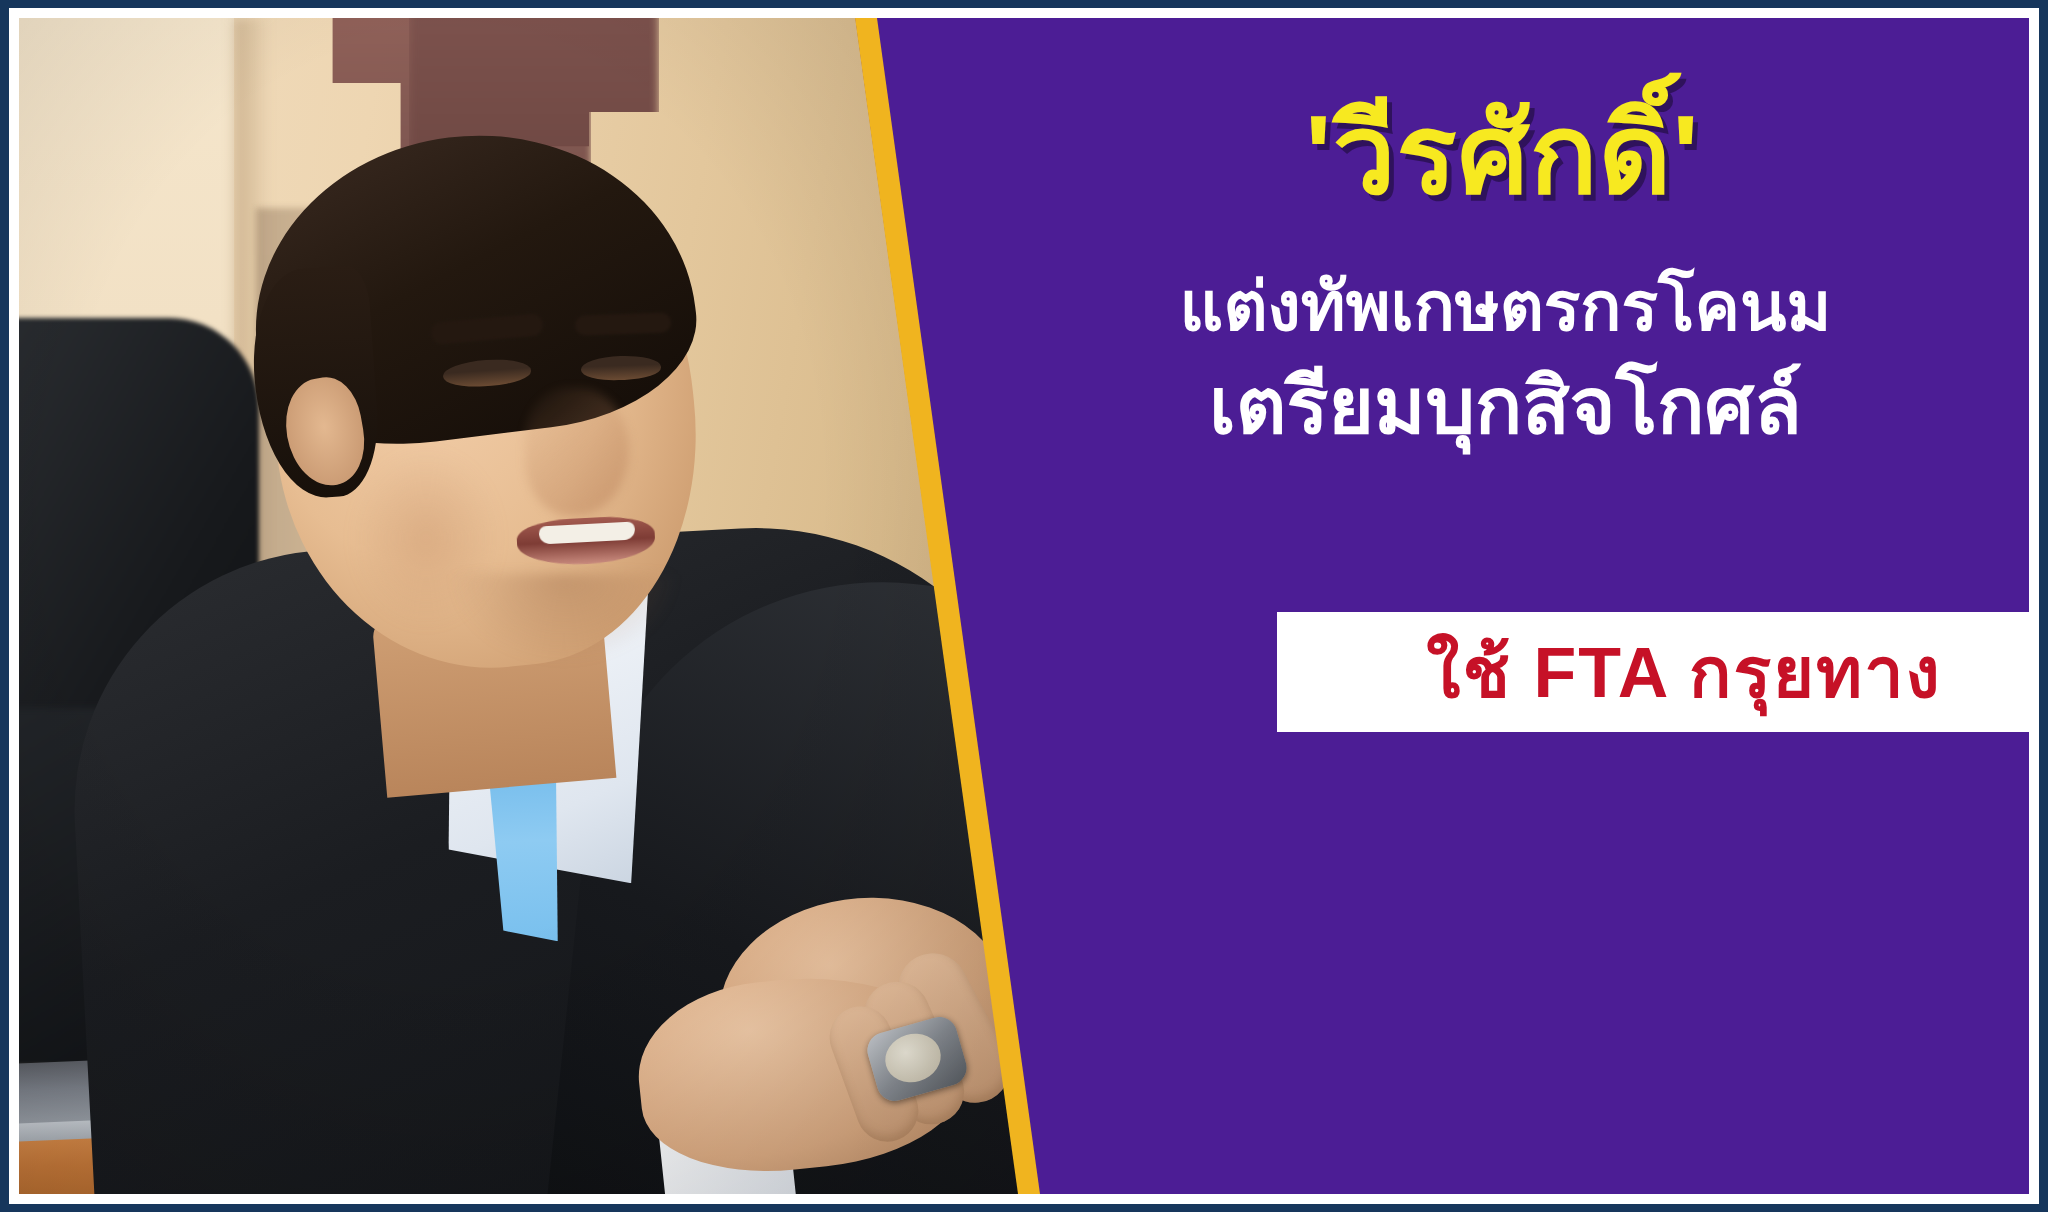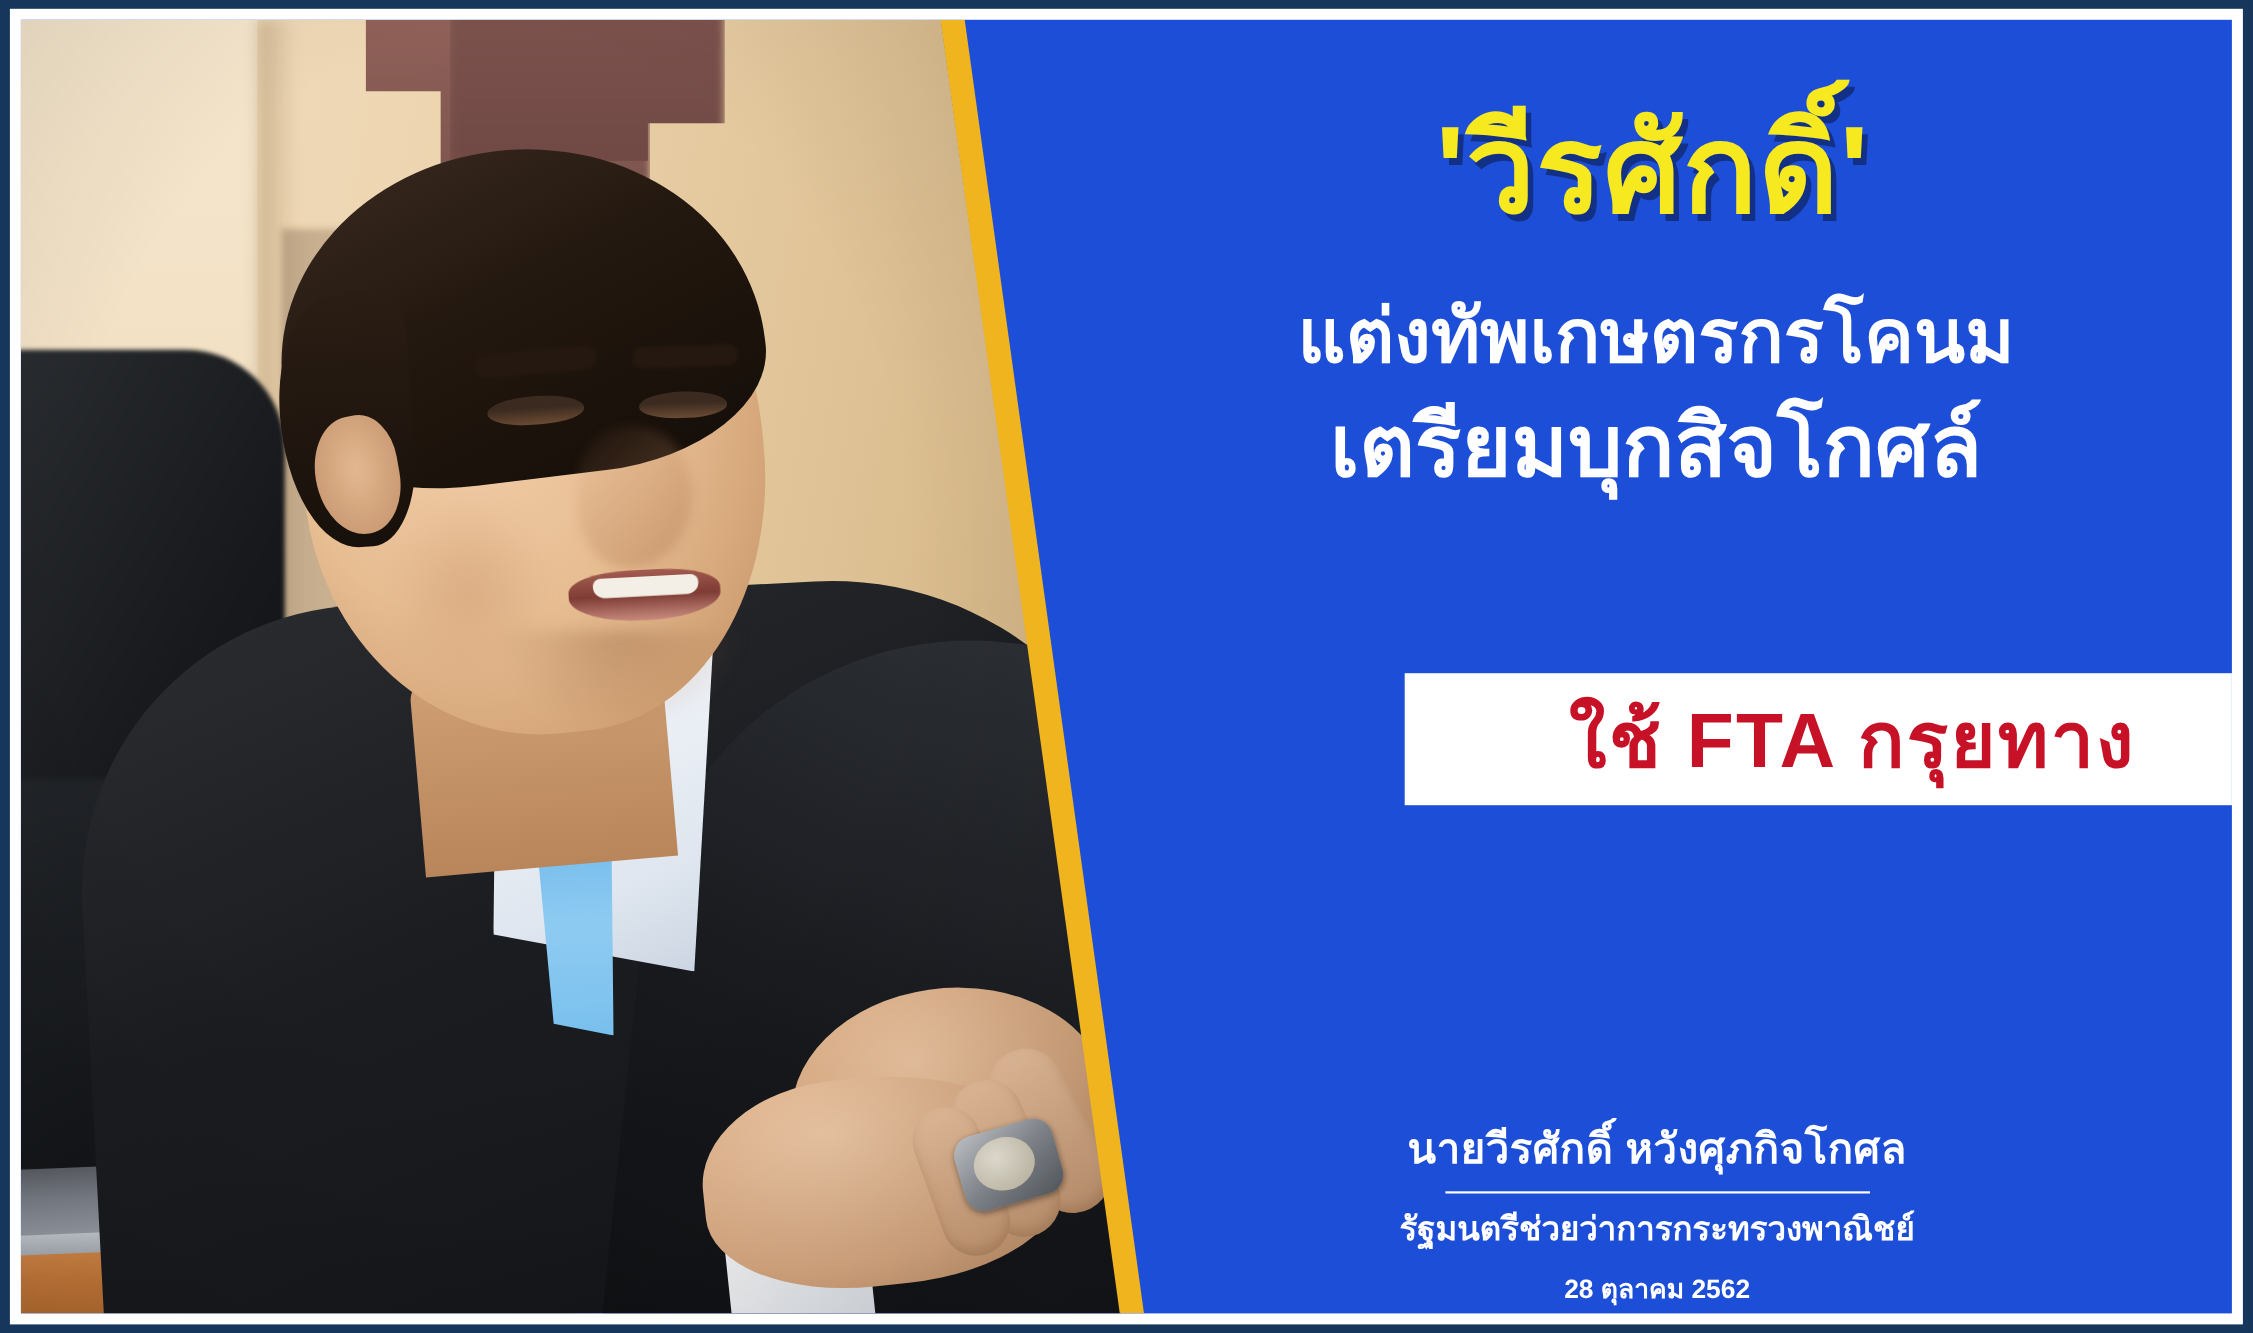--- a/index.html
+++ b/index.html
@@ -16,21 +16,21 @@
   }
   
   .white-frame {
     position: absolute;
     left: 9px; top: 8px; right: 9px; bottom: 8px;
     background: #ffffff;
   }
   .canvas {
     position: absolute;
     left: 19px; top: 18px; right: 19px; bottom: 18px;
-    background: #1d4ed8;
+    background: #4c1d95;
     overflow: hidden;
   }
 
   
   .photo {
     position: absolute;
     left: 0; top: 0;
     width: 1015px; height: 100%;
     overflow: hidden;
     clip-path: polygon(0 0, 836px 0, 1000px 100%, 0 100%);
@@ -432,22 +432,16 @@
         <div class="hl-line2">เตรียมบุกสิจโกศล์</div>
       </div>
 
       <div class="fta-box">
         <span class="fta-text">ใช้ FTA กรุยทาง</span>
       </div>
 
       <div class="hashtags">
       </div>
 
-      <div class="footer">
-        <div class="f-name">นายวีรศักดิ์ หวังศุภกิจโกศล</div>
-        <div class="f-rule"></div>
-        <div class="f-role">รัฐมนตรีช่วยว่าการกระทรวงพาณิชย์</div>
-        <div class="f-date">28 ตุลาคม 2562</div>
-      </div>
 
     </div>
   </div>
 </div>
 
 </body></html>

